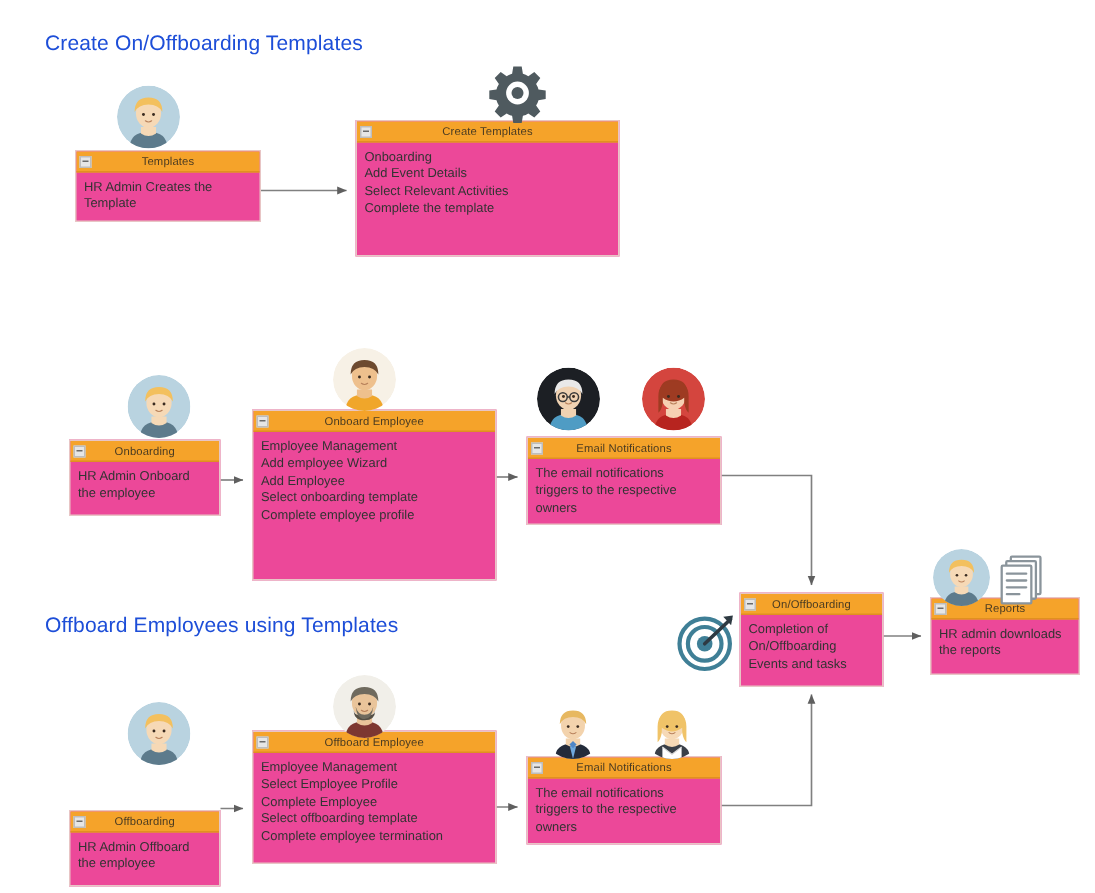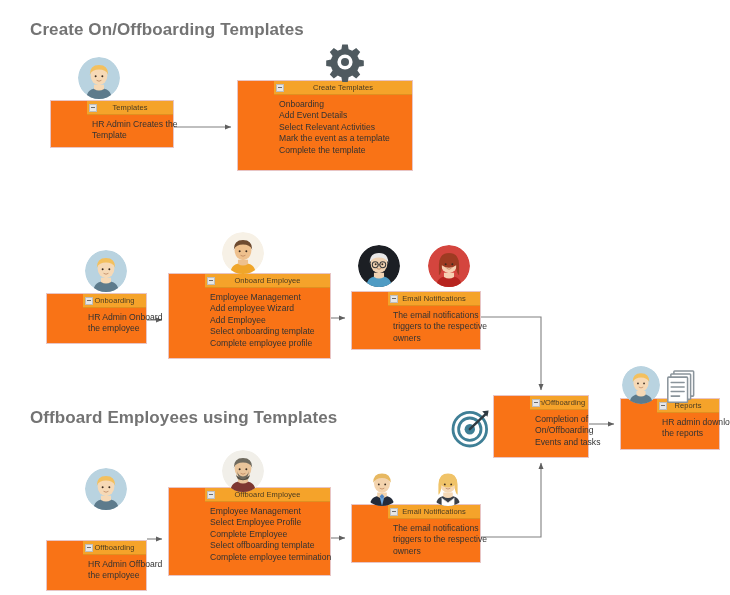--- a/index.html
+++ b/index.html
@@ -8,35 +8,34 @@
     background:#ffffff;
     font-family:"Liberation Sans", sans-serif;
     overflow:hidden;
     position:relative;
   }
   #canvas{position:absolute;left:0;top:0;width:730px;height:595px;}
 
   
   .section-title{
     position:absolute;
-    font-size:17px;
-    font-weight:bold;
-    color:#737373;
+    font-size:14px;
+    font-weight:normal;
+    color:#1d4ed8;
     letter-spacing:.1px;
     white-space:nowrap;
   }
 
   
   .node{
     position:absolute;
-    background:#f97316;
+    background:#ec4899;
     border:1px solid #e8c5c5;
     box-sizing:border-box;
     z-index:5;
-    padding-left:36px;
   }
   .node-header{
     position:relative;
     height:14px;
     background:#f5a32a;
     border-bottom:1px solid #e09020;
     display:flex;
     align-items:center;
     justify-content:center;
     box-sizing:border-box;
@@ -325,37 +324,36 @@
 
   <div class="node" style="left:237px;top:80px;width:176px;height:91px;">
     <div class="node-header">
       <span class="minimize-icon"></span>
       <span class="hdr-text">Create Templates</span>
     </div>
     <div class="node-body">
       <div>Onboarding</div>
       <div>Add Event Details</div>
       <div>Select Relevant Activities</div>
-      <div>Mark the event as a template</div>
       <div>Complete the template</div>
     </div>
   </div>
 
   <div class="node" style="left:46px;top:293px;width:101px;height:51px;">
     <div class="node-header">
       <span class="minimize-icon"></span>
       <span class="hdr-text">Onboarding</span>
     </div>
     <div class="node-body">
       <div>HR Admin Onboard</div>
       <div>the employee</div>
     </div>
   </div>
 
-  <div class="node" style="left:168px;top:273px;width:163px;height:86px;">
+  <div class="node" style="left:168px;top:273px;width:163px;height:114px;">
     <div class="node-header">
       <span class="minimize-icon"></span>
       <span class="hdr-text">Onboard Employee</span>
     </div>
     <div class="node-body">
       <div>Employee Management</div>
       <div>Add employee Wizard</div>
       <div>Add Employee</div>
       <div>Select onboarding template</div>
       <div>Complete employee profile</div>

